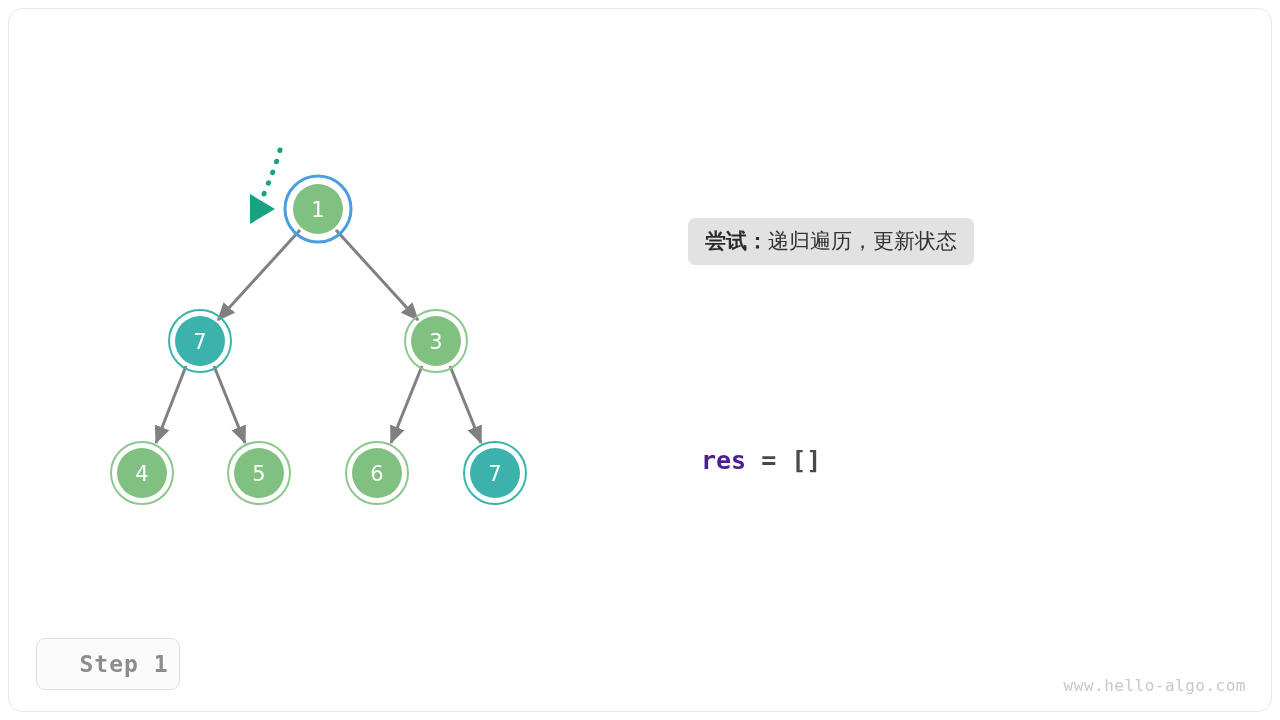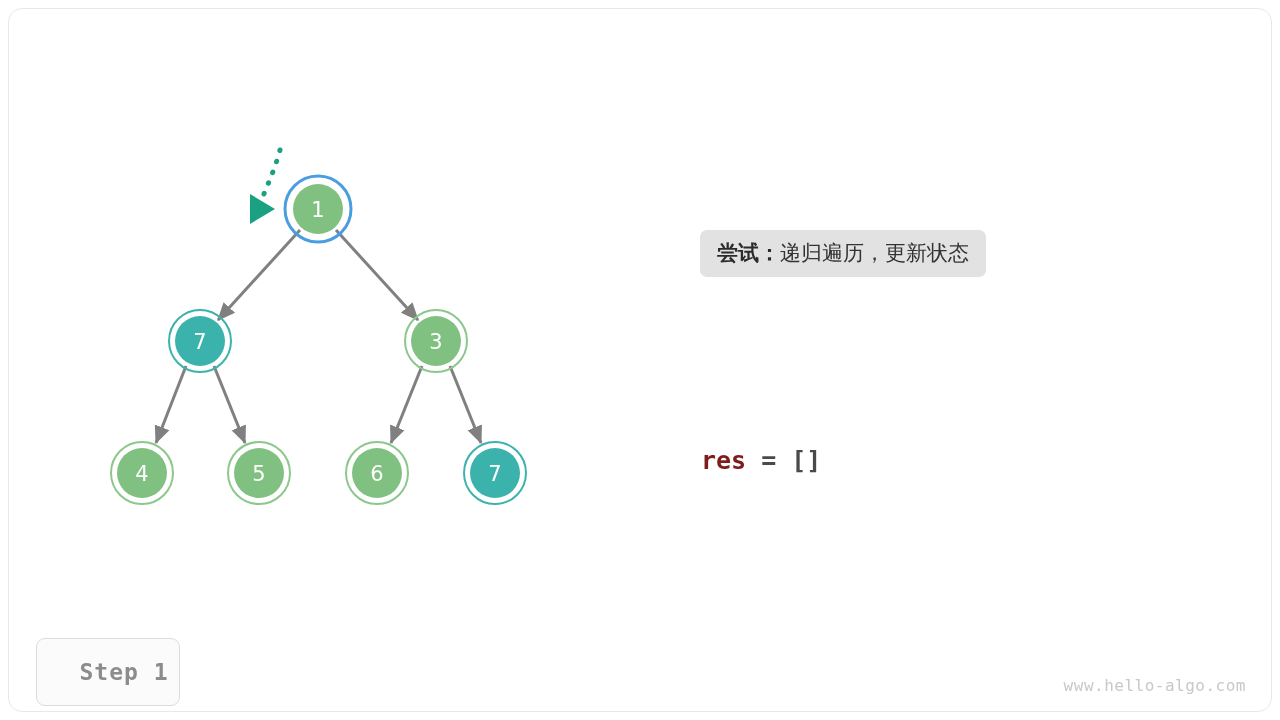--- a/index.html
+++ b/index.html
@@ -56,48 +56,48 @@
   }
   .cn-line .kw {
     font-weight: bold;
     color: #2b2b2b;
   }
   #try-row {
     display: inline-block;
     background: #e2e2e2;
     border-radius: 7px;
     padding: 13px 17px 13px 17px;
-    margin: 16px;
+    margin: 4px;
   }
   #back-row {
     display: block;
     padding: 13px 17px 13px 17px;
   }
   .code-line {
     font-family: "DejaVu Sans Mono", "Liberation Mono", monospace;
     font-size: 25px;
     font-weight: bold;
     color: #3c3c3c;
     white-space: pre;
     padding-left: 17px;
     line-height: 1;
   }
   .var-path { color: #1f8ad2; }
-  .var-res  { color: #7f1d1d; }
+  .var-res  { color: #4c1d95; }
   .code-rest { color: #4a4a4a; font-weight: bold; }
   #path-line { position: absolute; left: 684px; top: 330px; }
   #res-line  { position: absolute; left: 684px; top: 448px; }
 
   
   #step-badge {
     position: absolute;
     left: 36px;
     top: 638px;
     width: 144px;
-    height: 68px;
+    height: 52px;
     border: 1px solid #dcdcdc;
     border-radius: 9px;
     background: #fbfbfb;
     box-sizing: border-box;
     display: flex;
     align-items: center;
     justify-content: center;
     padding-left: 32px;
   }
   #step-badge span {

